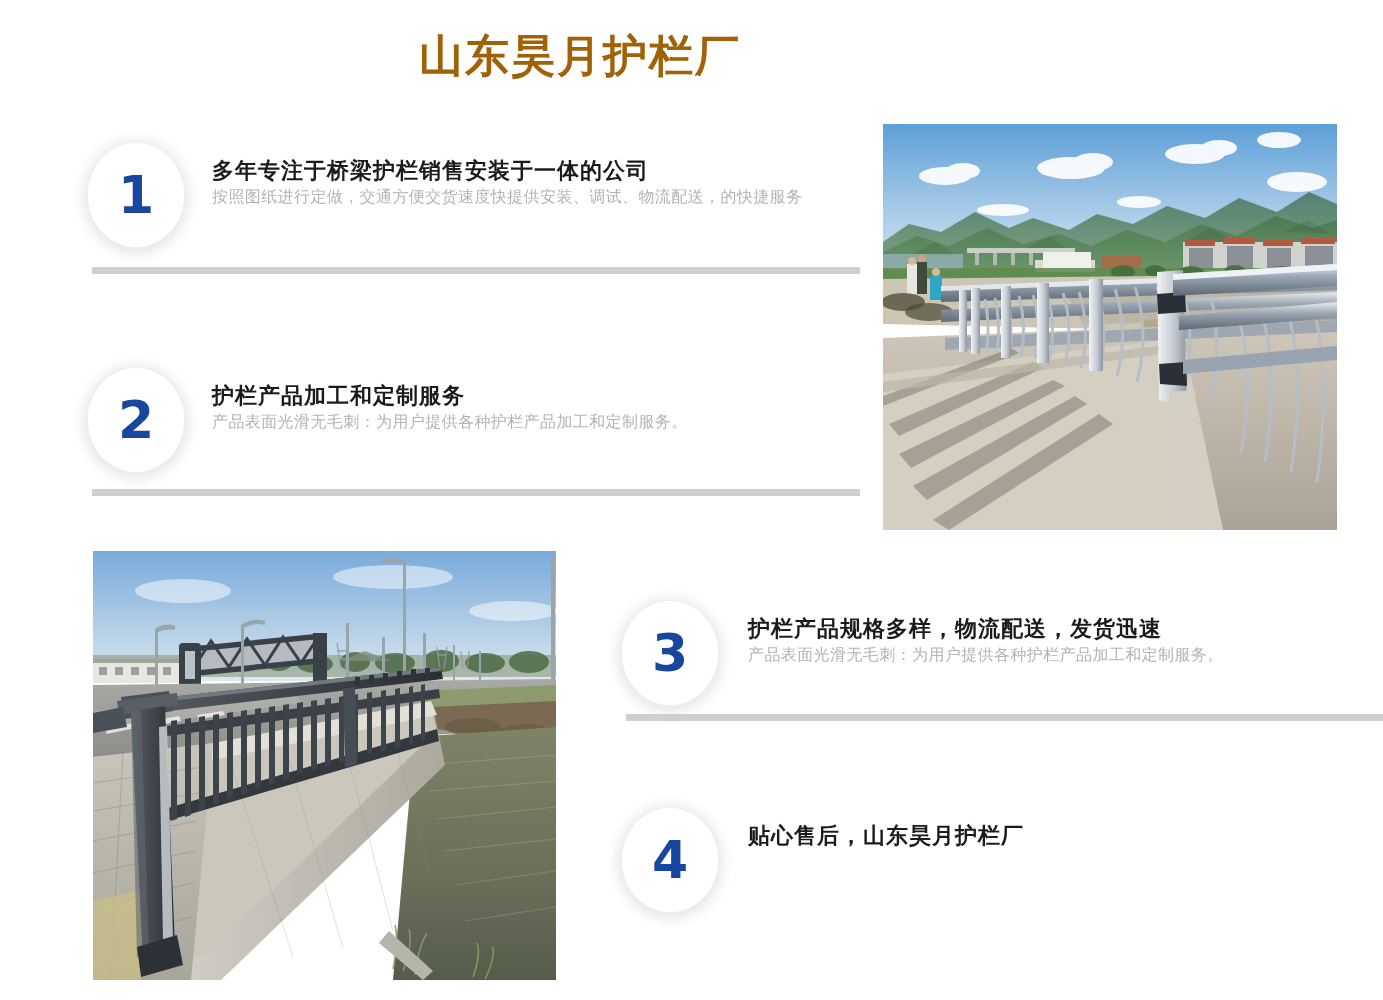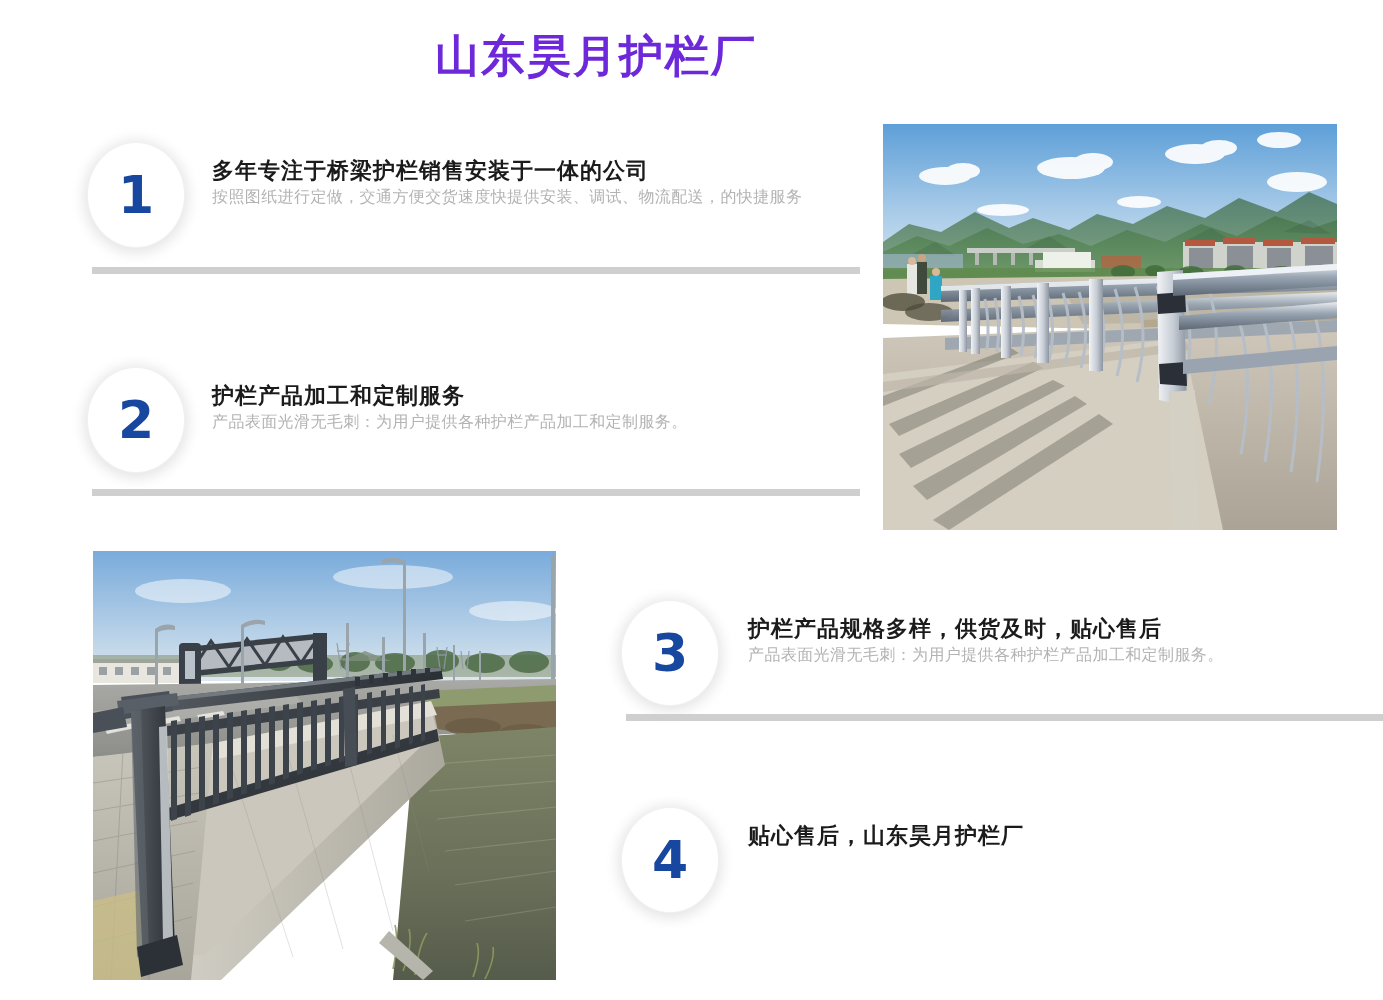--- a/index.html
+++ b/index.html
@@ -20,23 +20,22 @@
   
   .page-title {
     position: absolute;
     left: 0;
     top: 30px;
     width: 1160px;
     text-align: center;
     font-size: 44px;
     font-weight: bold;
     letter-spacing: 2px;
-    color: #6d28d9;
+    color: #a16207;
     line-height: 1.2;
-    padding-left: 16px;
   }
 
   
   .feature {
     position: absolute;
     display: flex;
     align-items: flex-start;
   }
   .badge {
     flex: 0 0 auto;
@@ -132,21 +131,21 @@
     <div class="feature-sub">产品表面光滑无毛刺：为用户提供各种护栏产品加工和定制服务。</div>
   </div>
 </div>
 <div class="divider" id="divider-2"></div>
 
 <div class="feature" id="feature-3">
   <div class="badge">
     <span>3</span>
   </div>
   <div class="feature-text">
-    <div class="feature-heading">护栏产品规格多样，供货及时，贴心售后</div>
+    <div class="feature-heading">护栏产品规格多样，物流配送，发货迅速</div>
     <div class="feature-sub">产品表面光滑无毛刺：为用户提供各种护栏产品加工和定制服务。</div>
   </div>
 </div>
 <div class="divider" id="divider-3"></div>
 
 <div class="feature" id="feature-4">
   <div class="badge">
     <span>4</span>
   </div>
   <div class="feature-text">

